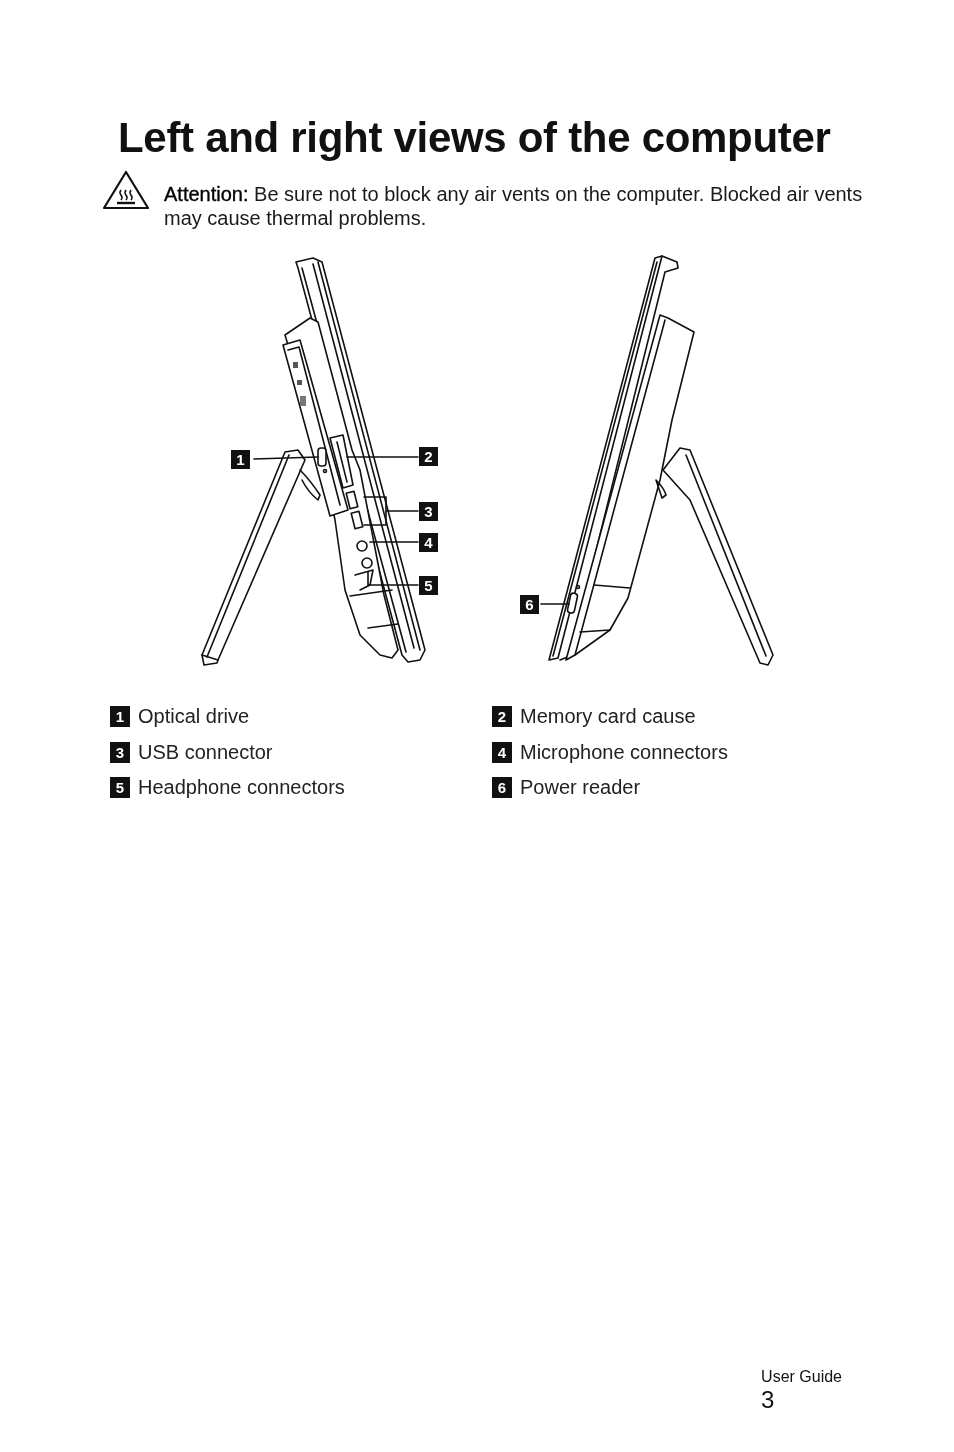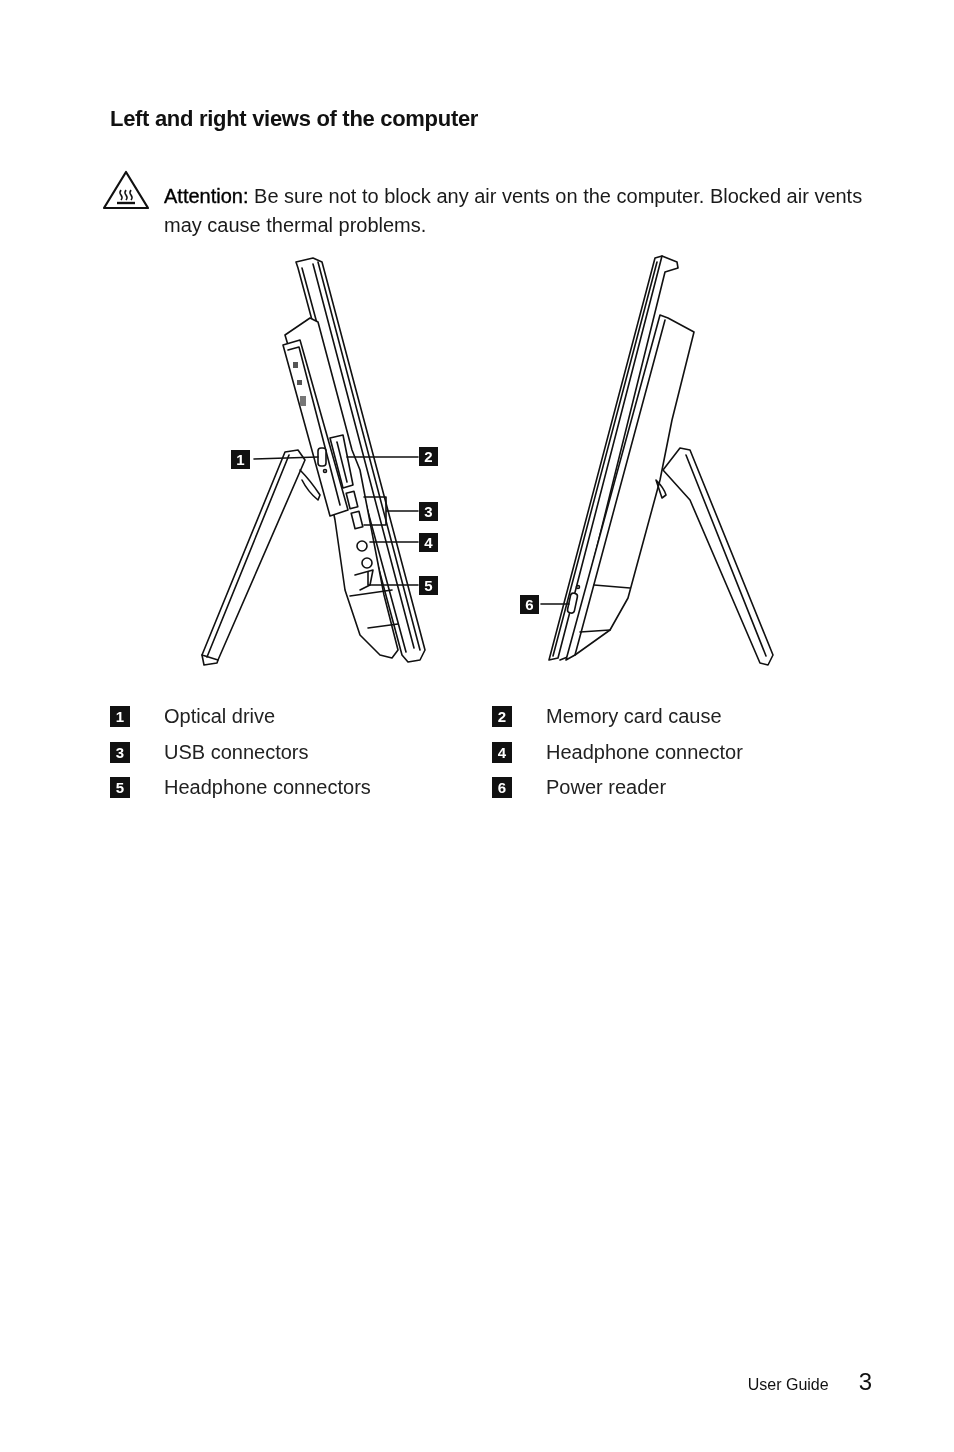--- a/index.html
+++ b/index.html
@@ -1,33 +1,33 @@
 <!DOCTYPE html>
 <html><head>
 <meta charset="utf-8">
 <style>
   html, body { margin: 0; padding: 0; background: #ffffff; }
   body { width: 954px; height: 1452px; position: relative; overflow: hidden;
          font-family: "Liberation Sans", "DejaVu Sans", sans-serif; color: #111; }
-  .page-title { position: absolute; left: 102px; top: 98px; margin: 8px;
-                font-size: 22px; font-weight: bold; letter-spacing: -0.3px; color: #111; }
+  .page-title { position: absolute; left: 102px; top: 98px; margin: 16px;
+                font-size: 42px; font-weight: bold; letter-spacing: -0.3px; color: #111; }
   .attention { position: absolute; left: 102px; top: 170px; width: 760px; }
   .attention .icon { position: absolute; left: 0; top: 0; width: 48px; height: 40px; }
   .attention .text { position: absolute; left: 62px; top: 12px; width: 700px;
-                     font-size: 20px; line-height: 29px; color: #1a1a1a; }
+                     font-size: 20px; line-height: 24px; color: #1a1a1a; }
   .attention .text b { font-weight: normal; color: #000; -webkit-text-stroke: 0.35px #000; }
   .figure { position: absolute; left: 0; top: 250px; width: 954px; height: 420px; }
   .callout { position: absolute; width: 19px; height: 19px; background: #111; color: #fff;
              font-size: 15px; font-weight: bold; line-height: 19px; text-align: center; }
   .legend { position: absolute; left: 110px; top: 704px; width: 700px; }
   .legend .item { position: absolute; height: 24px; display: flex; align-items: center; }
   .legend .num { width: 20px; height: 21px; background: #111; color: #fff; font-size: 15px;
                  font-weight: bold; text-align: center; line-height: 21px; }
-  .legend .label { margin-left: 34px; font-size: 20px; color: #222; white-space: nowrap; }
-  .footer { position: absolute; right: 82px; top: 1368px; display: flex; align-items: baseline; }
+  .legend .label { margin-left: 8px; font-size: 20px; color: #222; white-space: nowrap; }
+  .footer { position: absolute; right: 82px; top: 1368px; display: flex; align-items: baseline; flex-direction: column; }
   .footer .guide { font-size: 16px; color: #111; margin-right: 30px; }
   .footer .pnum { font-size: 24px; color: #111; }
 </style>
 </head>
 <body>
 
 <h1 class="page-title">Left and right views of the computer</h1>
 
 <div class="attention">
   <svg class="icon" viewBox="0 0 48 40">
@@ -112,25 +112,25 @@
   <div class="item" style="left:0;top:0;">
     <div class="num">1</div>
     <div class="label">Optical drive</div>
   </div>
   <div class="item" style="left:382px;top:0;">
     <div class="num">2</div>
     <div class="label">Memory card cause</div>
   </div>
   <div class="item" style="left:0;top:36px;">
     <div class="num">3</div>
-    <div class="label">USB connectors</div>
+    <div class="label">USB connector</div>
   </div>
   <div class="item" style="left:382px;top:36px;">
     <div class="num">4</div>
-    <div class="label">Headphone connector</div>
+    <div class="label">Microphone connectors</div>
   </div>
   <div class="item" style="left:0;top:71px;">
     <div class="num">5</div>
     <div class="label">Headphone connectors</div>
   </div>
   <div class="item" style="left:382px;top:71px;">
     <div class="num">6</div>
     <div class="label">Power reader</div>
   </div>
 </div>

